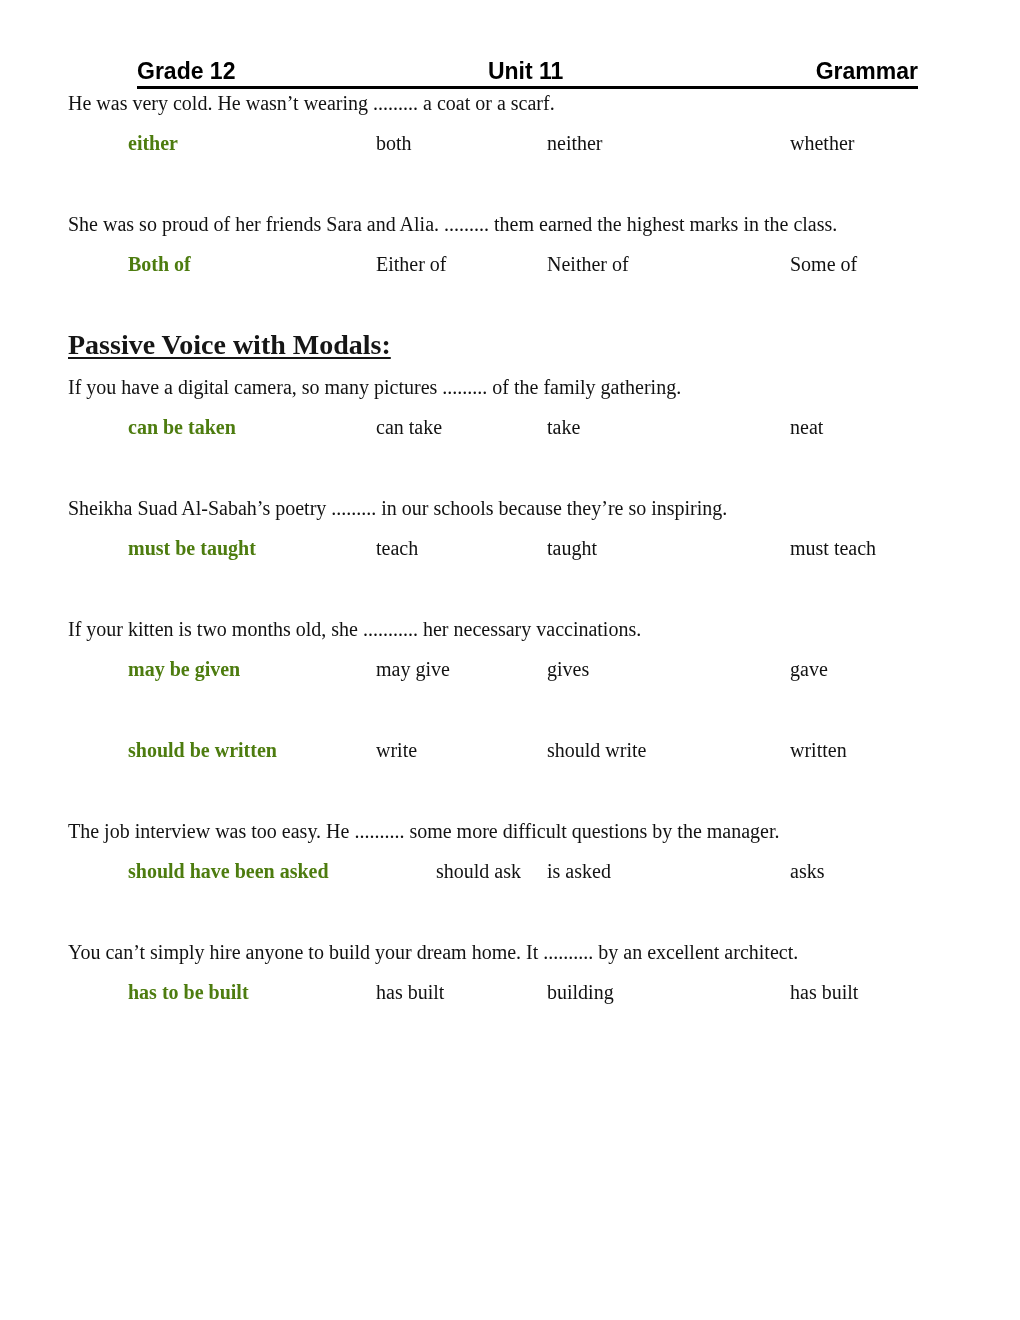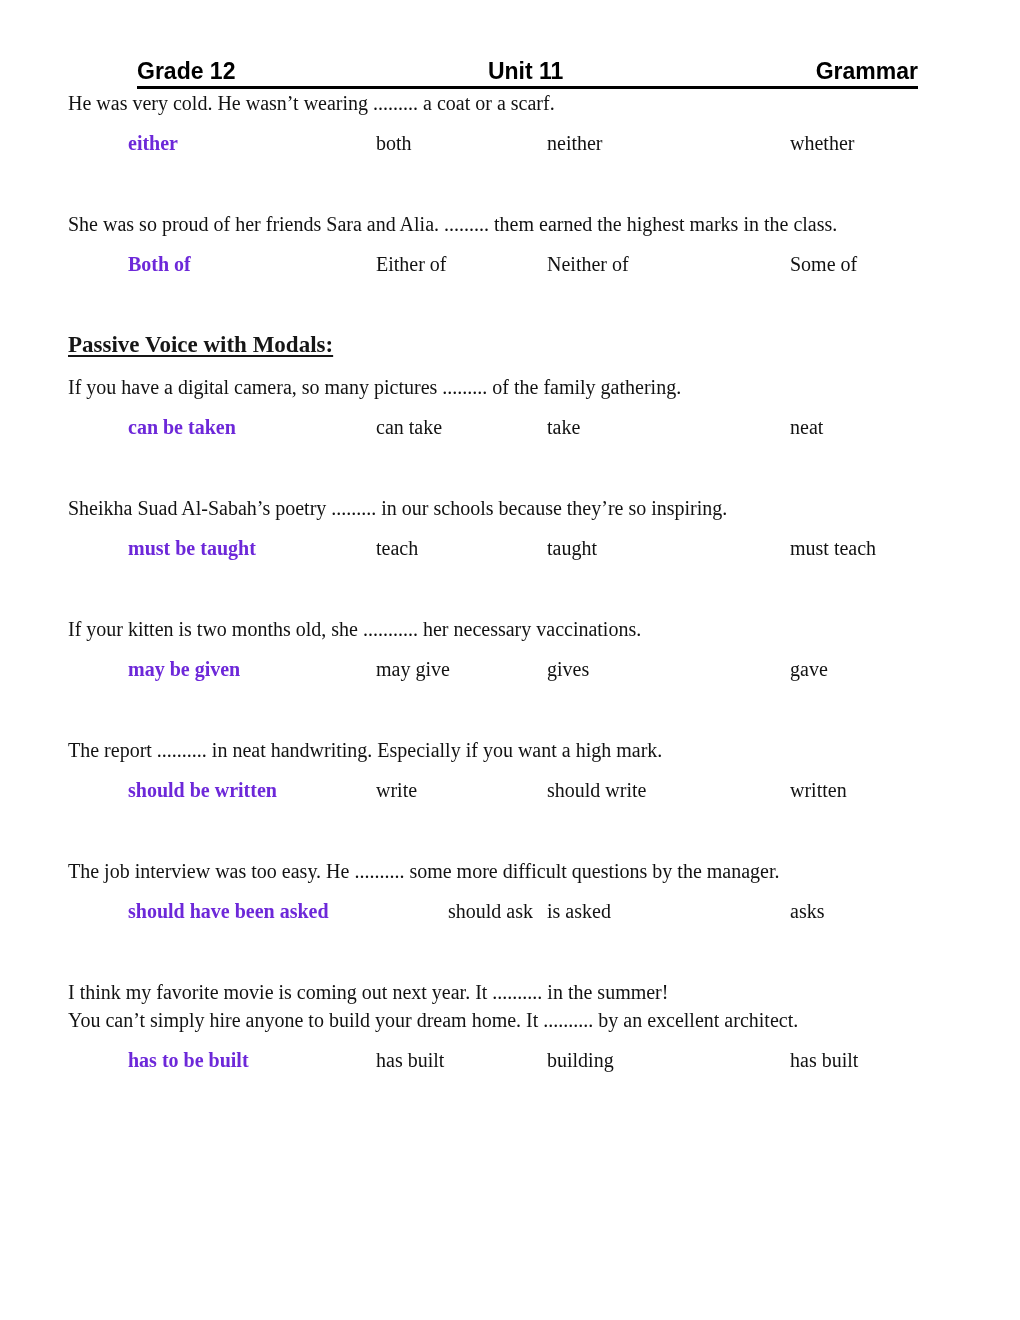--- a/index.html
+++ b/index.html
@@ -48,30 +48,30 @@
     font-size: 20px;
     line-height: 28px;
   }
   .opt {
     position: absolute;
     top: 0;
     white-space: nowrap;
   }
   .o1 { left: 60px; }
   .o2 { left: 300px; margin-left: 8px; }
-  .o2w { left: 380px; text-align: center; }
+  .o2w { left: 368px; text-align: center; }
   .o3 { left: 479px; }
   .o4 { left: 722px; }
   .answer {
-    color: #6d28d9;
+    color: #4d7c0f;
     font-weight: 700;
   }
   .section-heading {
     margin: 0 0 14px 0;
-    font-size: 23px;
+    font-size: 28px;
     line-height: 28px;
     font-weight: 700;
     text-decoration: underline;
     text-decoration-thickness: 2px;
     text-underline-offset: 3px;
     color: #161616;
   }
 </style>
 </head>
 <body>
@@ -130,41 +130,39 @@
     <p class="question">If your kitten is two months old, she ........... her necessary vaccinations.</p>
     <div class="options">
       <span class="opt o1 answer">may be given</span>
       <span class="opt o2">may give</span>
       <span class="opt o3">gives</span>
       <span class="opt o4">gave</span>
     </div>
   </div>
 
   <div class="q-block">
-    <p class="question">The report .......... in neat handwriting. Especially if you want a high mark.</p>
     <div class="options">
       <span class="opt o1 answer">should be written</span>
       <span class="opt o2">write</span>
       <span class="opt o3">should write</span>
       <span class="opt o4">written</span>
     </div>
   </div>
 
   <div class="q-block">
     <p class="question">The job interview was too easy. He .......... some more difficult questions by the manager.</p>
     <div class="options">
       <span class="opt o1 answer">should have been asked</span>
       <span class="opt o2w">should ask</span>
       <span class="opt o3">is asked</span>
       <span class="opt o4">asks</span>
     </div>
   </div>
 
   <div class="q-block">
-    <p class="question">I think my favorite movie is coming out next year. It .......... in the summer!</p>
   </div>
 
   <div class="q-block">
     <p class="question">You can’t simply hire anyone to build your dream home. It .......... by an excellent architect.</p>
     <div class="options">
       <span class="opt o1 answer">has to be built</span>
       <span class="opt o2">has built</span>
       <span class="opt o3">building</span>
       <span class="opt o4">has built</span>
     </div>

